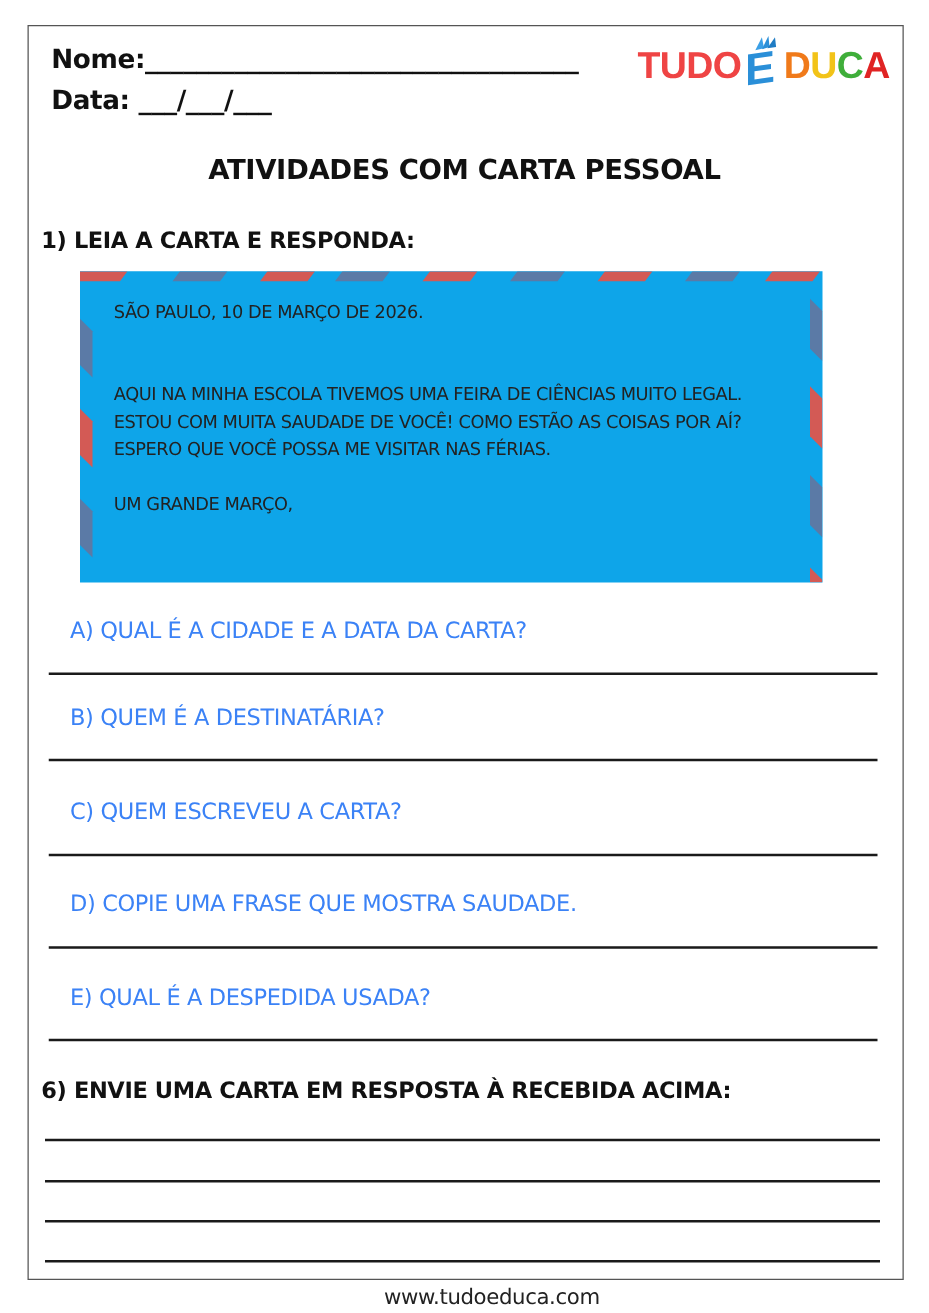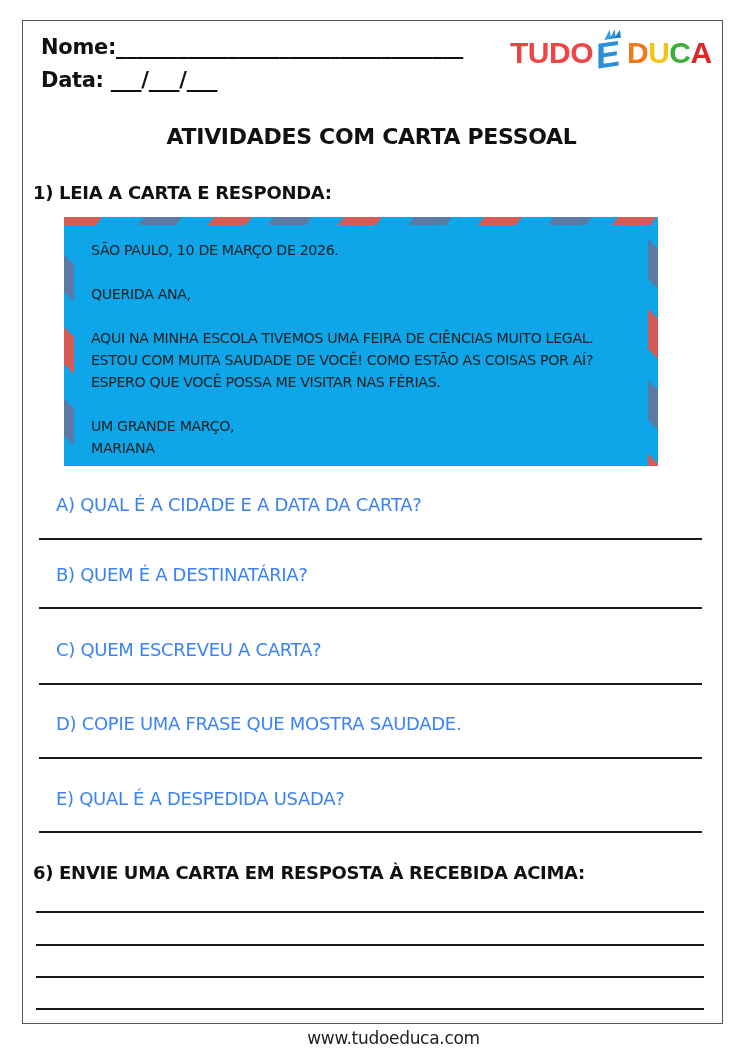--- a/index.html
+++ b/index.html
@@ -116,28 +116,26 @@
     <polygon points="0,182 10,192 10,229 0,219" fill="#5b7aa6"></polygon>
 
     <polygon points="584,22 594,32 594,72 584,62" fill="#5b7aa6"></polygon>
     <polygon points="584,92 594,102 594,142 584,132" fill="#d35a55"></polygon>
     <polygon points="584,163 594,173 594,213 584,203" fill="#5b7aa6"></polygon>
     <polygon points="584,237 594,247 594,249 584,249" fill="#d35a55"></polygon>
   </svg>
   <div class="letter-text">
     <span class="ln">SÃO PAULO, 10 DE MARÇO DE 2026.</span>
     <span class="gap"></span>
-    <span class="ln">QUERIDA ANA,</span>
     <span class="gap"></span>
     <span class="ln">AQUI NA MINHA ESCOLA TIVEMOS UMA FEIRA DE CIÊNCIAS MUITO LEGAL.</span>
     <span class="ln">ESTOU COM MUITA SAUDADE DE VOCÊ! COMO ESTÃO AS COISAS POR AÍ?</span>
     <span class="ln">ESPERO QUE VOCÊ POSSA ME VISITAR NAS FÉRIAS.</span>
     <span class="gap"></span>
     <span class="ln">UM GRANDE MARÇO,</span>
-    <span class="ln">MARIANA</span>
   </div>
 </div>
 
 <div class="question" style="top:494px">A) QUAL É A CIDADE E A DATA DA CARTA?</div>
 <div class="answer-line" style="top:538px"></div>
 
 <div class="question" style="top:564px">B) QUEM É A DESTINATÁRIA?</div>
 <div class="answer-line" style="top:607px"></div>
 
 <div class="question" style="top:639px">C) QUEM ESCREVEU A CARTA?</div>

